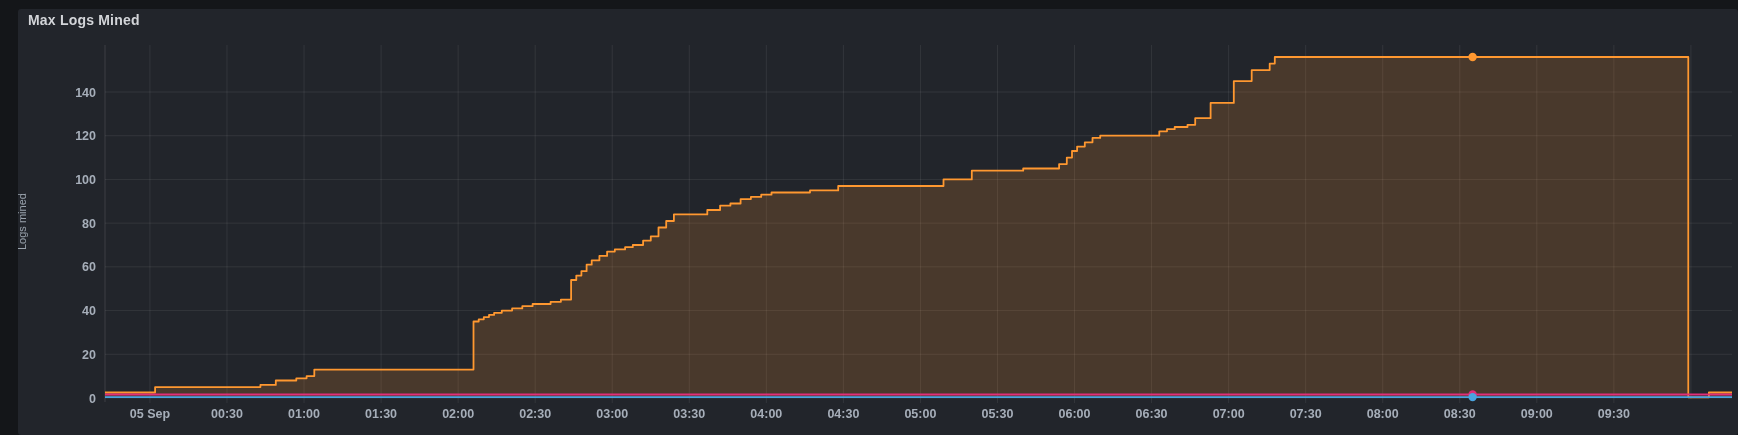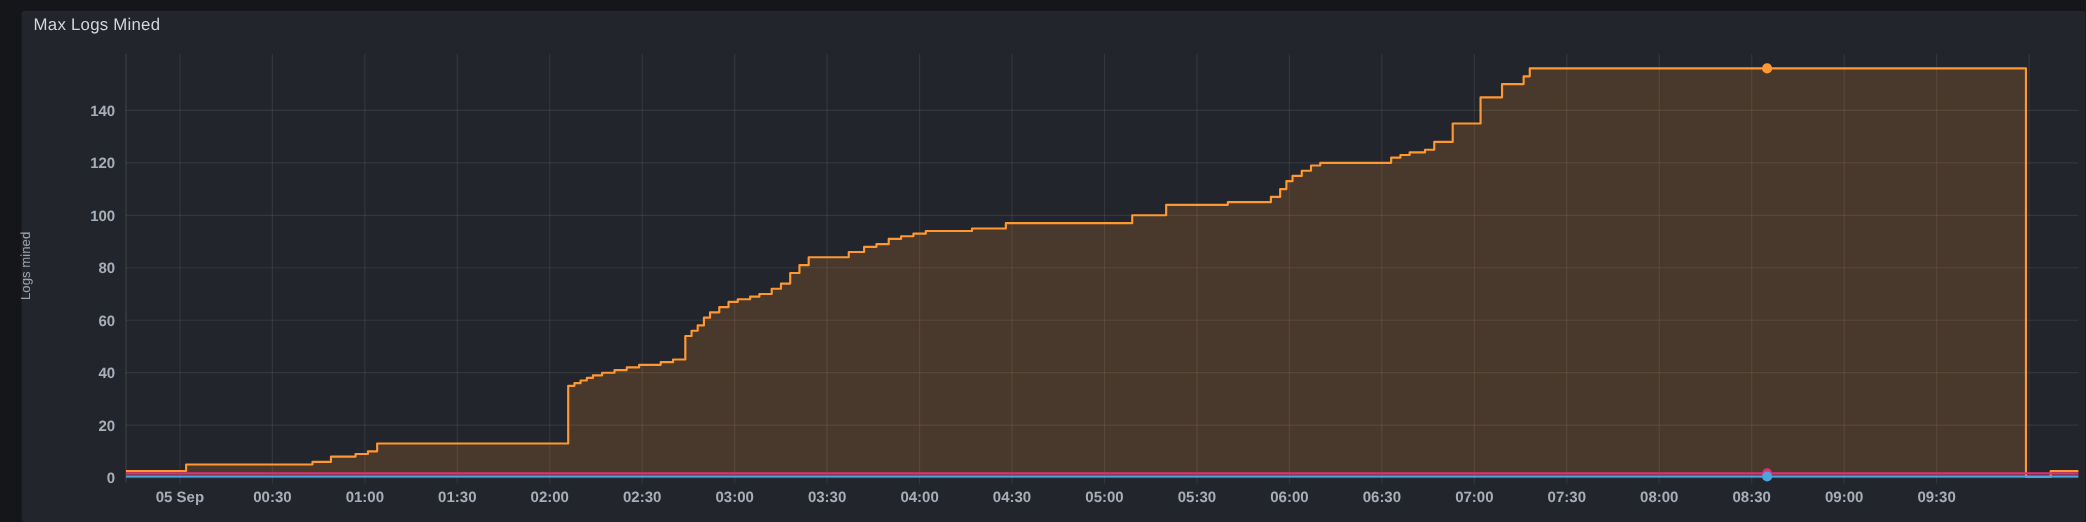--- a/index.html
+++ b/index.html
@@ -7,21 +7,21 @@
     width:1738px;height:435px;position:relative;overflow:hidden;
     background:#141619;
     font-family:"Liberation Sans", sans-serif;
   }
   .panel{
     position:absolute;left:18px;top:9px;right:0;bottom:0;
     background:#22252b;border-radius:3px;
   }
   .panel-title{
     position:absolute;left:28px;top:12px;
-    font-size:14px;font-weight:400;color:#d3d5d9;letter-spacing:.2px;
+    font-size:14px;font-weight:700;color:#d3d5d9;letter-spacing:.2px;
     cursor:pointer;z-index:3;
   }
   .y-axis-label{
     position:absolute;left:14px;top:45px;height:353px;width:16px;
     display:flex;align-items:center;justify-content:center;
     color:#9aa3ad;font-size:11px;
     writing-mode:vertical-rl;transform:rotate(180deg);
     z-index:2;
   }
   svg.chart{position:absolute;left:0;top:0;z-index:1}

